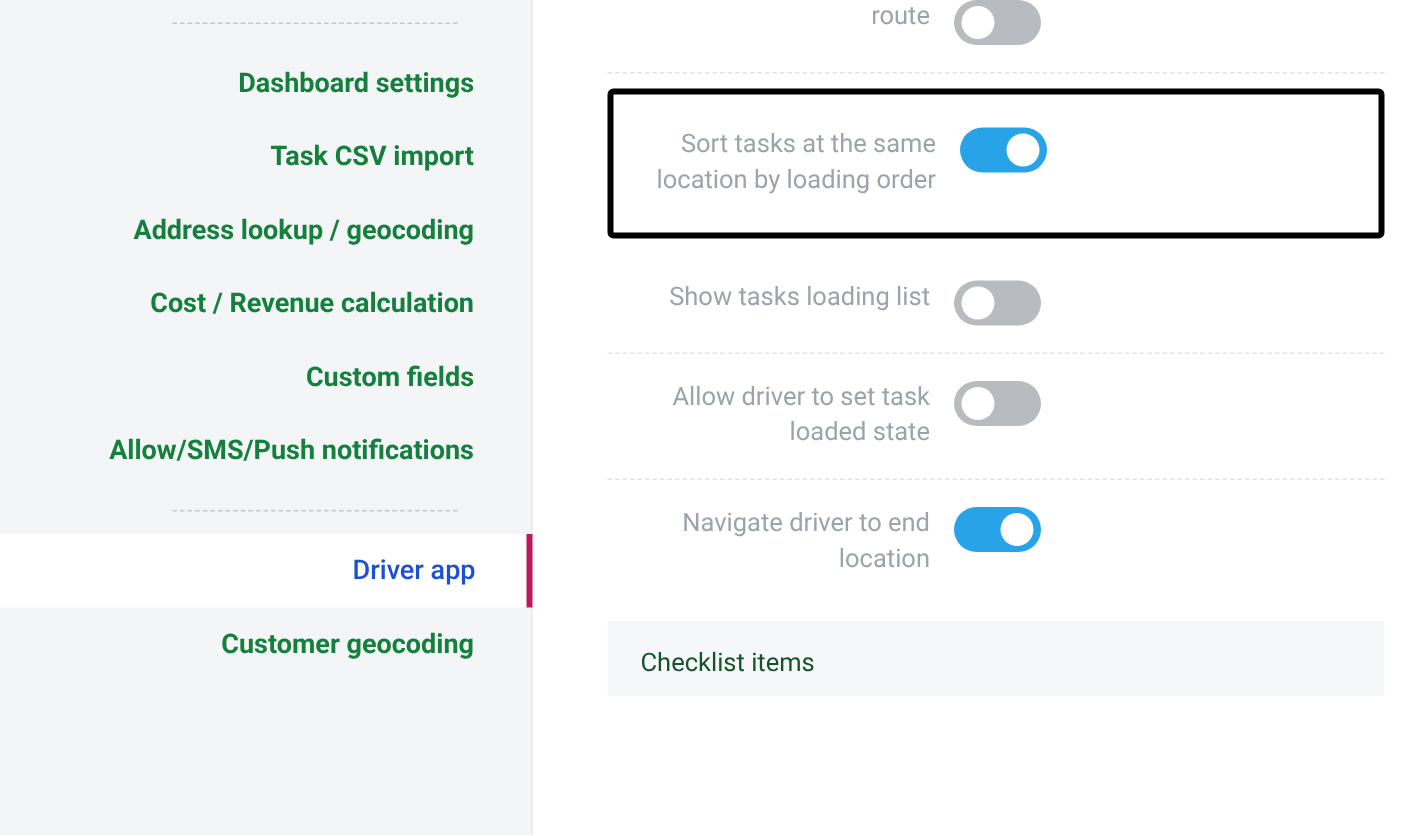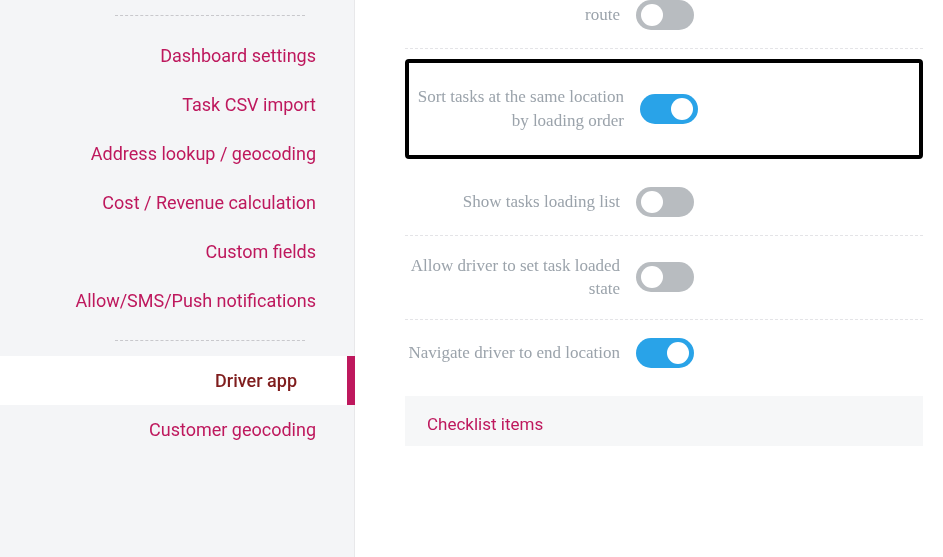--- a/index.html
+++ b/index.html
@@ -20,46 +20,46 @@
     }
     .sidebar-divider {
       margin: 15px 0 15px 115px;
       border: none;
       border-top: 1px dashed #c8c8cc;
       width: 190px;
     }
     .sidebar-item {
       text-align: right;
       padding: 14px 38px 14px 20px;
-      color: #be185d;
+      color: #15803d;
       font-size: 18px;
       cursor: pointer;
       position: relative;
+      font-weight: bold;
     }
     .sidebar-item.active {
       background: #ffffff;
-      color: #7f1d1d;
+      color: #1d4ed8;
       font-weight: 500;
-      border-right: 8px solid #be185d;
+      border-right: 4px solid #be185d;
       margin-right: -1px;
-      padding-right: 50px;
+      padding-right: 34px;
     }
     .main {
       flex: 1;
       padding: 0 20px 0 50px;
       height: 100%;
     }
     .setting-row {
       display: flex;
-      align-items: center;
+      align-items: flex-start;
       justify-content: flex-start;
       padding: 18px 0;
       border-bottom: 1px dashed #e4e4e7;
       gap: 16px;
-      font-family: Liberation Serif, serif;
     }
     .setting-row.first {
       padding-top: 0;
     }
     .setting-label {
       color: #9ba3ab;
       font-size: 17px;
       text-align: right;
       width: 215px;
       line-height: 1.4;
@@ -93,21 +93,21 @@
       border: 4px solid #000;
       border-radius: 4px;
       padding: 16px 12px 16px 0;
       margin: 10px 0;
     }
     .highlighted .setting-row {
       border-bottom: none;
       padding: 6px 0;
     }
     .section-header {
-      color: #be185d;
+      color: #14532d;
       font-size: 17px;
       padding: 18px 0 0 22px;
       background: #f6f7f8;
       margin-left: 0;
       margin-top: 10px;
       height: 50px;
     }
   </style>
 </head>
 <body>

